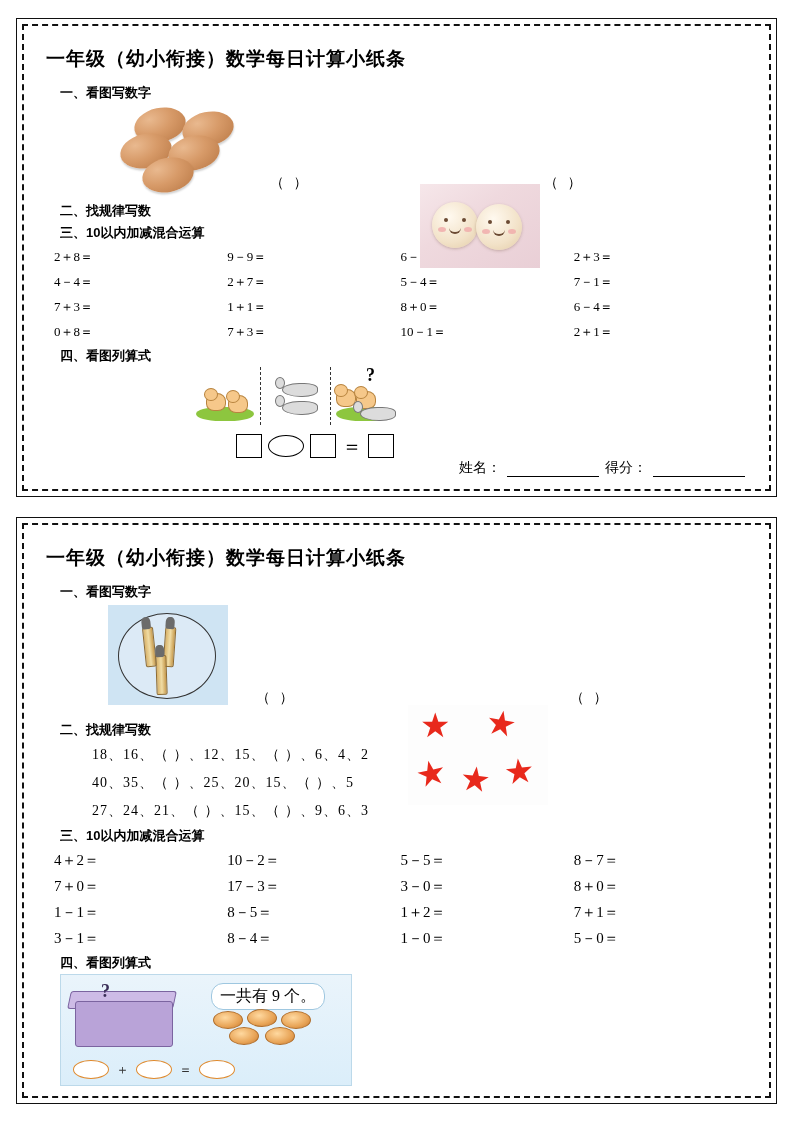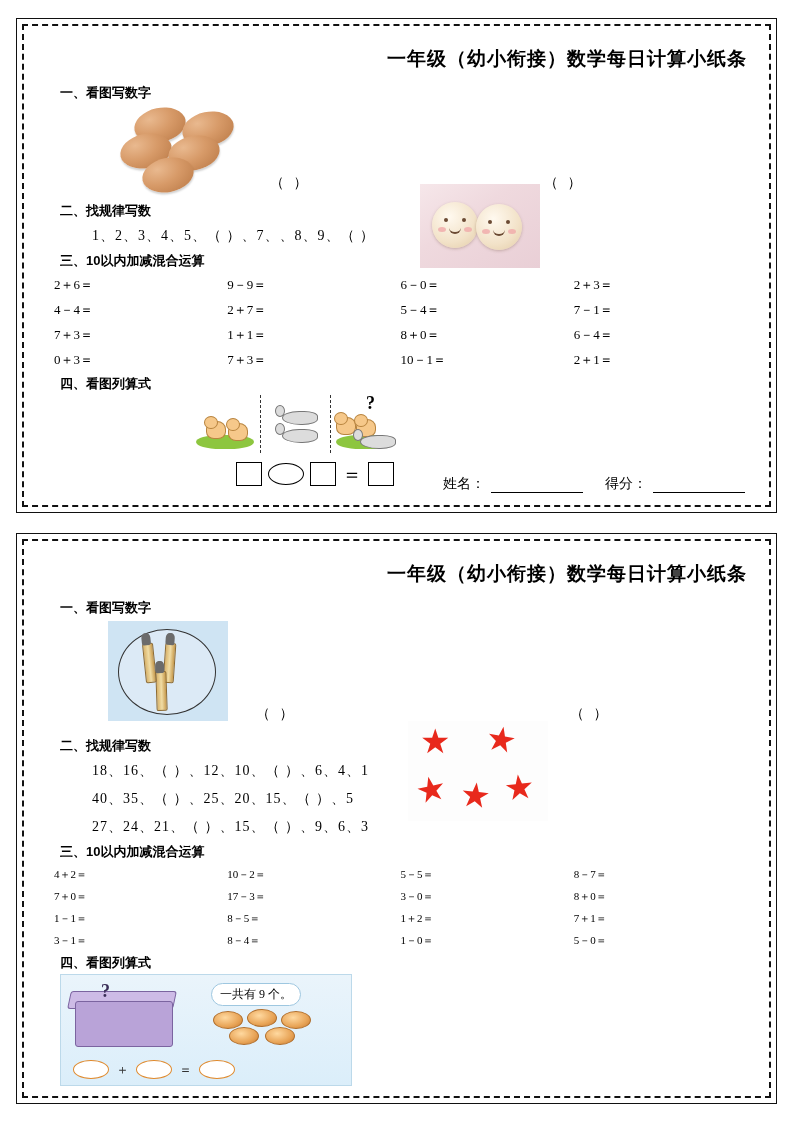--- a/index.html
+++ b/index.html
@@ -33,21 +33,21 @@
   .sheet-inner {
     border: 2px dashed #111;
     flex: 1;
     box-sizing: border-box;
     padding: 14px 22px 10px 22px;
     display: flex;
     flex-direction: column;
     position: relative;
   }
   .sheet-title {
-    text-align: right;
+    text-align: left;
     font-size: 19px;
     font-weight: bold;
     letter-spacing: 1px;
     margin: 6px 0 10px 0;
     font-family: "Liberation Serif", serif;
   }
   .section-head {
     font-size: 13px;
     font-weight: bold;
     margin: 2px 0 2px 14px;
@@ -103,21 +103,21 @@
 
   
   .calc-grid {
     display: grid;
     grid-template-columns: repeat(4, 1fr);
     row-gap: 7px;
     margin: 4px 0 4px 8px;
     font-size: 13px;
     font-family: "Liberation Serif", serif;
   }
-  .calc-grid.small { font-size: 11px; font-family: Liberation Serif, serif; }
+  .calc-grid.small { font-size: 15px; font-family: Liberation Serif, serif; }
   .calc-cell { white-space: nowrap; }
 
   
   .sec4-wrap { margin-left: 14px; position: relative; }
   .dog-scene {
     width: 210px; height: 58px;
     display: flex;
     align-items: flex-end;
     margin-left: 130px;
     position: relative;
@@ -192,21 +192,21 @@
     width: 36px; height: 22px;
     border: 1.6px solid #000;
     border-radius: 50%;
     box-sizing: border-box;
   }
   .eq-sign { font-size: 20px; }
 
   .footer-row {
     display: flex;
     align-items: flex-end;
-    gap: 22px;
+    gap: 6px;
     font-size: 14px;
     position: absolute;
     right: 24px;
     bottom: 12px;
   }
   .foot-item { display: flex; align-items: flex-end; gap: 6px; }
   .foot-line {
     display: inline-block;
     width: 92px;
     border-bottom: 1px solid #000;
@@ -287,21 +287,21 @@
     font-weight: bold;
     color: #3a2d57;
   }
   .bubble {
     position: absolute;
     left: 150px; top: 8px;
     background: #fff;
     border: 1px solid #9ec7e0;
     border-radius: 12px;
     padding: 2px 8px;
-    font-size: 12px;
+    font-size: 16px;
     white-space: nowrap;
   }
   .pastry {
     position: absolute;
     width: 28px; height: 16px;
     border-radius: 50%;
     background: radial-gradient(ellipse at 40% 35%, #ffd9a0 0%, #e8a457 60%, #c4772f 100%);
     border: 1px solid #b06d2a;
   }
   .ans-row {
@@ -355,37 +355,36 @@
             <div class="face-dot" style="left:30px; top:16px;"></div>
             <div class="blush" style="left:6px; top:25px;"></div>
             <div class="blush" style="left:32px; top:25px;"></div>
             <div class="smile" style="left:17px; top:24px;"></div>
           </div>
         </div>
         <div class="blank-paren" style="left:484px; top:70px;">（    ）</div>
       </div>
 
       <div class="section-head">二、找规律写数</div>
-      <div class="pattern-line">1、2、3、4、5、（    ）、7、、8、9、（    ）</div>
 
       <div class="section-head">三、10以内加减混合运算</div>
       <div class="calc-grid">
-        <div class="calc-cell">2＋6＝</div>
+        <div class="calc-cell">2＋8＝</div>
         <div class="calc-cell">9－9＝</div>
         <div class="calc-cell">6－0＝</div>
         <div class="calc-cell">2＋3＝</div>
         <div class="calc-cell">4－4＝</div>
         <div class="calc-cell">2＋7＝</div>
         <div class="calc-cell">5－4＝</div>
         <div class="calc-cell">7－1＝</div>
         <div class="calc-cell">7＋3＝</div>
         <div class="calc-cell">1＋1＝</div>
         <div class="calc-cell">8＋0＝</div>
         <div class="calc-cell">6－4＝</div>
-        <div class="calc-cell">0＋3＝</div>
+        <div class="calc-cell">0＋8＝</div>
         <div class="calc-cell">7＋3＝</div>
         <div class="calc-cell">10－1＝</div>
         <div class="calc-cell">2＋1＝</div>
       </div>
 
       <div class="section-head">四、看图列算式</div>
 
       <div class="sec4-wrap">
         <div class="dog-scene">
           <div class="dog-panel">
@@ -451,21 +450,21 @@
           <div class="star" style="left:12px; top:4px;">★</div>
           <div class="star" style="left:78px; top:2px; transform:rotate(10deg);">★</div>
           <div class="star" style="left:8px; top:52px; transform:rotate(-12deg);">★</div>
           <div class="star" style="left:52px; top:58px; transform:rotate(6deg);">★</div>
           <div class="star" style="left:96px; top:50px; transform:rotate(-6deg);">★</div>
         </div>
         <div class="blank-paren" style="left:510px; top:86px;">（    ）</div>
       </div>
 
       <div class="section-head">二、找规律写数</div>
-      <div class="pattern-line">18、16、（ ）、12、10、（ ）、6、4、1</div>
+      <div class="pattern-line">18、16、（ ）、12、15、（ ）、6、4、2</div>
       <div class="pattern-line">40、35、（ ）、25、20、15、（ ）、5</div>
       <div class="pattern-line">27、24、21、（ ）、15、（ ）、9、6、3</div>
 
       <div class="section-head">三、10以内加减混合运算</div>
       <div class="calc-grid small">
         <div class="calc-cell">4＋2＝</div>
         <div class="calc-cell">10－2＝</div>
         <div class="calc-cell">5－5＝</div>
         <div class="calc-cell">8－7＝</div>
         <div class="calc-cell">7＋0＝</div>

